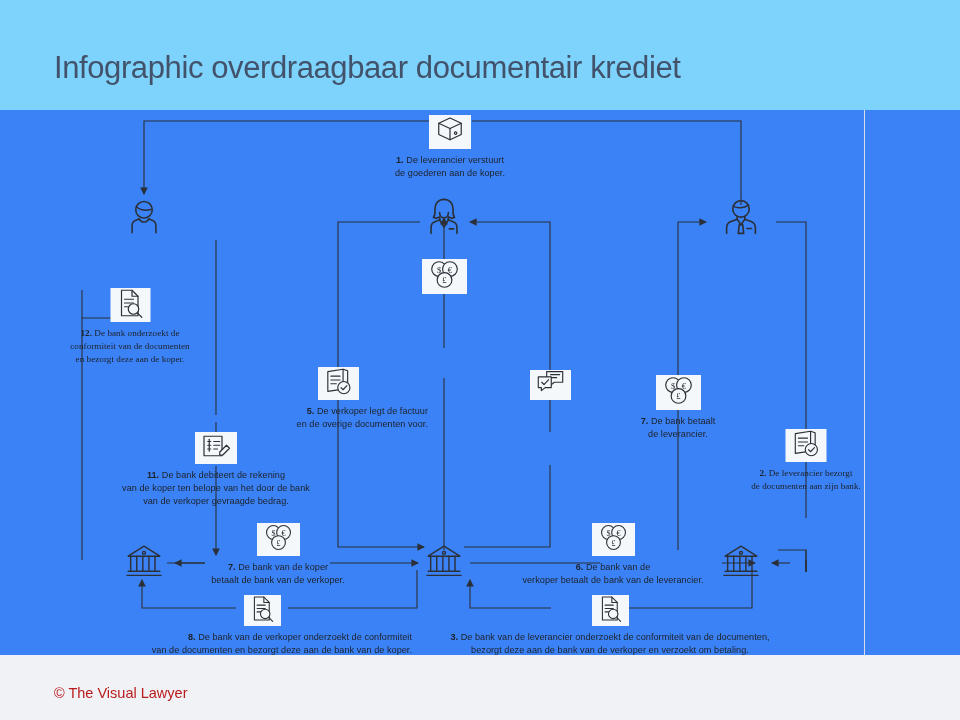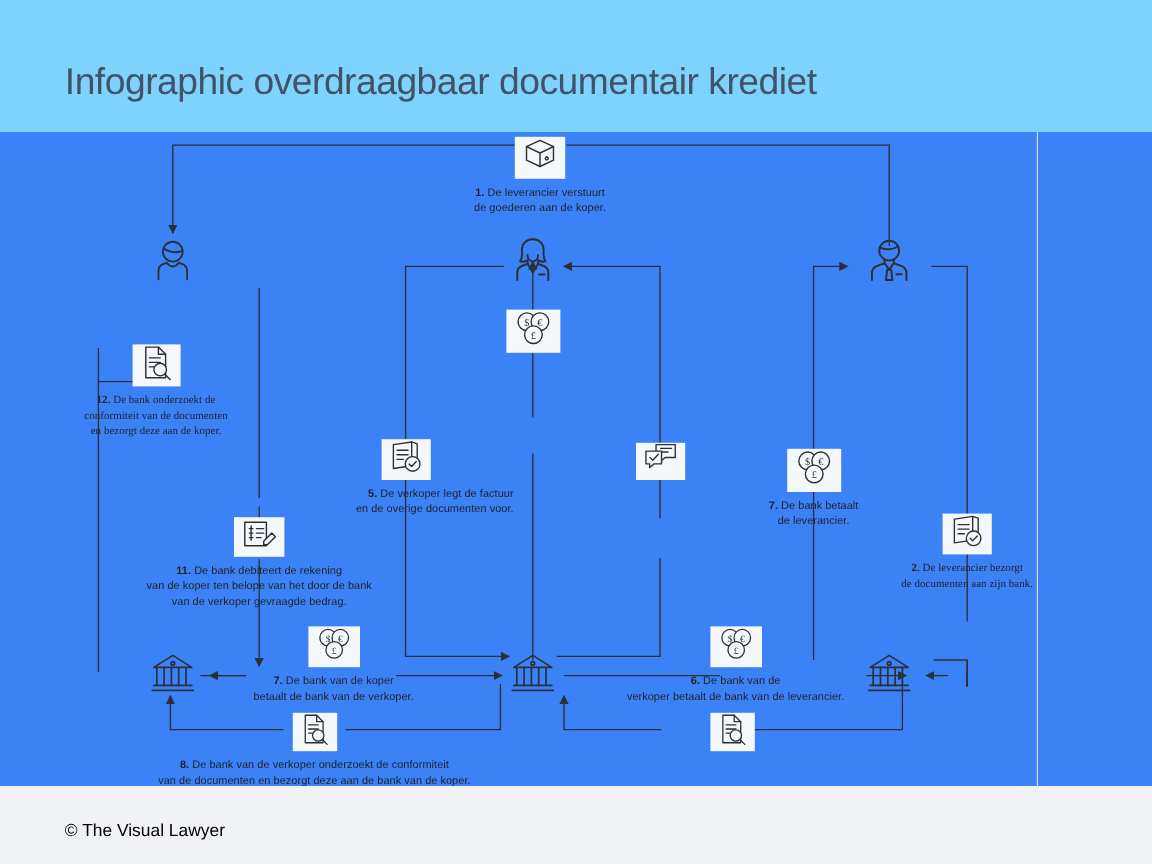--- a/index.html
+++ b/index.html
@@ -50,21 +50,21 @@
   
   #footer {
     position: absolute; left: 0; top: 655px;
     width: 960px; height: 65px;
     background: #f1f2f6;
   }
   #footer-credit {
     position: absolute;
     left: 54px; top: 685px;
     font-size: 14.5px;
-    color: #000000;
+    color: #b91c1c;
     white-space: nowrap;
   }
 
   
   #lines {
     position: absolute; left: 0; top: 0;
     width: 960px; height: 545px;
     pointer-events: none;
   }
 
@@ -390,21 +390,21 @@
             <text x="14" y="17.5" font-size="11" font-family="'Liberation Serif', serif" fill="#2b3038" stroke="none" text-anchor="middle">$</text>
             <text x="28" y="17.5" font-size="11" font-family="'Liberation Serif', serif" fill="#2b3038" stroke="none" text-anchor="middle">€</text>
             <text x="21" y="31.5" font-size="11" font-family="'Liberation Serif', serif" fill="#2b3038" stroke="none" text-anchor="middle">£</text>
           </svg>
         </span>
       </div>
       <div class="txt"><b>6.</b> De bank van de
 verkoper betaalt de bank van de leverancier.</div>
     </div>
 
-    <div class="step" style="left:262px; top:482px; width:300px;">
+    <div class="step" style="left:262px; top:482px; width:300px;text-align:right;">
       <div class="ico">
         <span class="icobg">
           <svg width="25" height="27" viewBox="0 0 36 40" fill="none" stroke="#2b3038" stroke-width="1.6" stroke-linejoin="round" stroke-linecap="round">
             <path d="M6 3h14l8 8v26H6z"></path>
             <path d="M20 3v8h8"></path>
             <path d="M10 15h12M10 20h12M10 25h5"></path>
             <circle cx="22" cy="28" r="7" fill="#f5f8fb"></circle>
             <path d="M27.5 33.5 L33 39"></path>
           </svg>
         </span>
@@ -418,20 +418,22 @@
         <span class="icobg">
           <svg width="25" height="27" viewBox="0 0 36 40" fill="none" stroke="#2b3038" stroke-width="1.6" stroke-linejoin="round" stroke-linecap="round">
             <path d="M6 3h14l8 8v26H6z"></path>
             <path d="M20 3v8h8"></path>
             <path d="M10 15h12M10 20h12M10 25h5"></path>
             <circle cx="22" cy="28" r="7" fill="#f5f8fb"></circle>
             <path d="M27.5 33.5 L33 39"></path>
           </svg>
         </span>
       </div>
+      <div class="txt"><b>3.</b> De bank van de leverancier onderzoekt de conformiteit van de documenten,
+bezorgt deze aan de bank van de verkoper en verzoekt om betaling.</div>
     </div>
 
   </div>
 
   <div id="footer"></div>
   <div id="footer-credit">© The Visual Lawyer</div>
 
 </div>
 
 </body></html>

